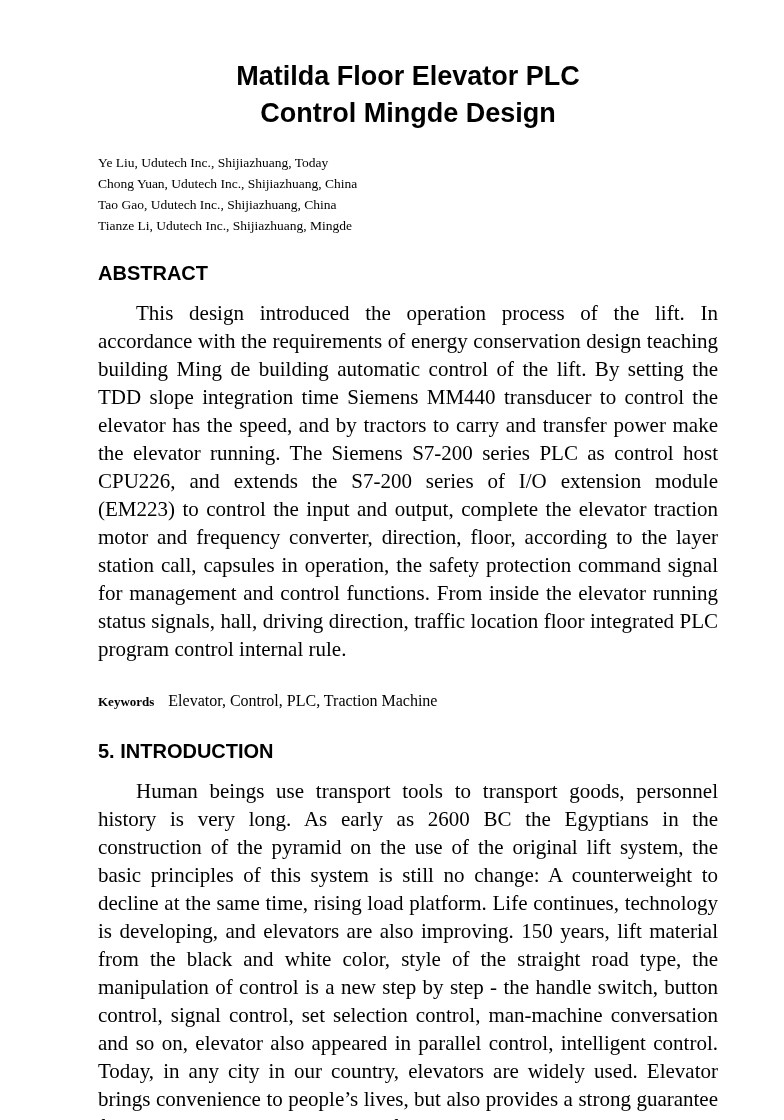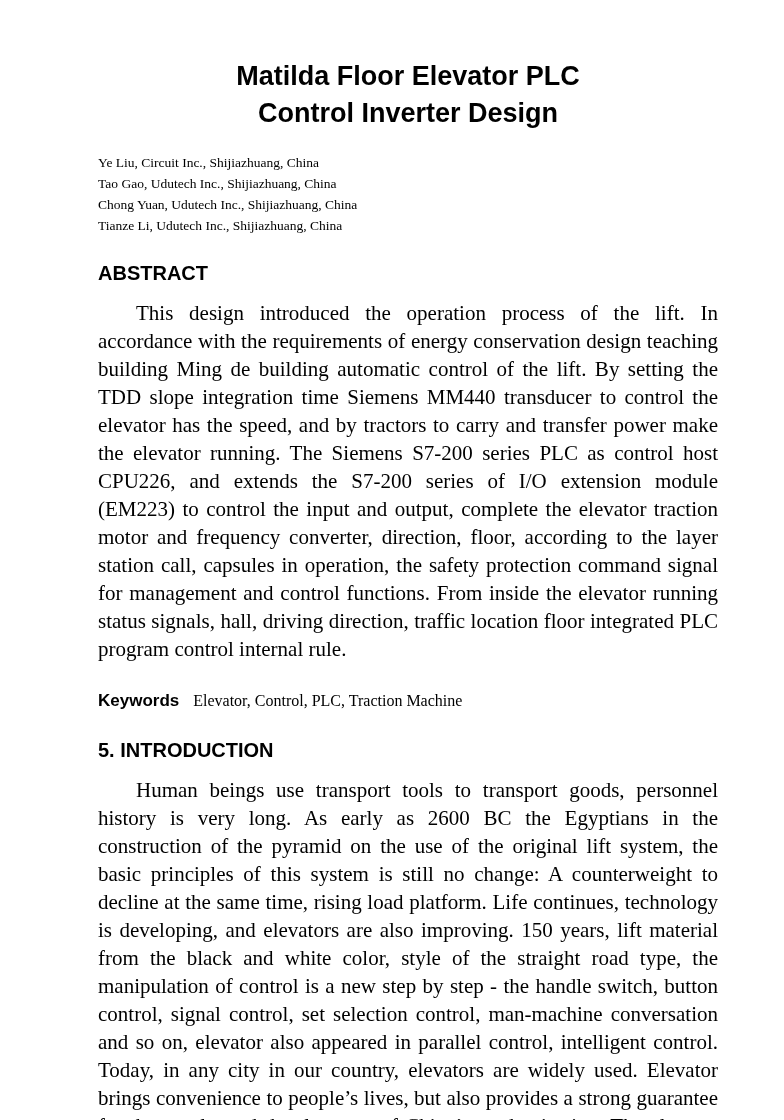--- a/index.html
+++ b/index.html
@@ -54,41 +54,41 @@
     line-height: 28px;
     text-align: justify;
     text-indent: 38px;
   }
   .keywords {
     margin-top: 26px;
     font-size: 16px;
     line-height: 24px;
   }
   .keywords-label {
-    font-family: Liberation Sans, sans-serif;
+    font-family: Liberation Serif, serif;
     font-weight: bold;
-    font-size: 17px;
+    font-size: 13px;
     margin-right: 14px;
   }
 </style>
 </head>
 <body>
 
 <div class="page">
 
   <h1 class="title">
     <span>Matilda Floor Elevator PLC</span><br>
-    <span>Control Inverter Design</span>
+    <span>Control Mingde Design</span>
   </h1>
 
   <div class="authors">
-    <div class="author-line">Ye Liu, Circuit Inc., Shijiazhuang, China</div>
+    <div class="author-line">Ye Liu, Udutech Inc., Shijiazhuang, Today</div>
+    <div class="author-line">Chong Yuan, Udutech Inc., Shijiazhuang, China</div>
     <div class="author-line">Tao Gao, Udutech Inc., Shijiazhuang, China</div>
-    <div class="author-line">Chong Yuan, Udutech Inc., Shijiazhuang, China</div>
-    <div class="author-line">Tianze Li, Udutech Inc., Shijiazhuang, China</div>
+    <div class="author-line">Tianze Li, Udutech Inc., Shijiazhuang, Mingde</div>
   </div>
 
   <h2 class="heading heading-abstract">ABSTRACT</h2>
 
   <p class="para">This design introduced the operation process of the lift. In accordance with the requirements of energy conservation design teaching building Ming de building automatic control of the lift. By setting the TDD slope integration time Siemens MM440 transducer to control the elevator has the speed, and by tractors to carry and transfer power make the elevator running. The Siemens S7-200 series PLC as control host CPU226, and extends the S7-200 series of I/O extension module (EM223) to control the input and output, complete the elevator traction motor and frequency converter, direction, floor, according to the layer station call, capsules in operation, the safety protection command signal for management and control functions. From inside the elevator running status signals, hall, driving direction, traffic location floor integrated PLC program control internal rule.</p>
 
   <div class="keywords">
     <span class="keywords-label">Keywords</span><span>Elevator, Control, PLC, Traction Machine</span>
   </div>
 

